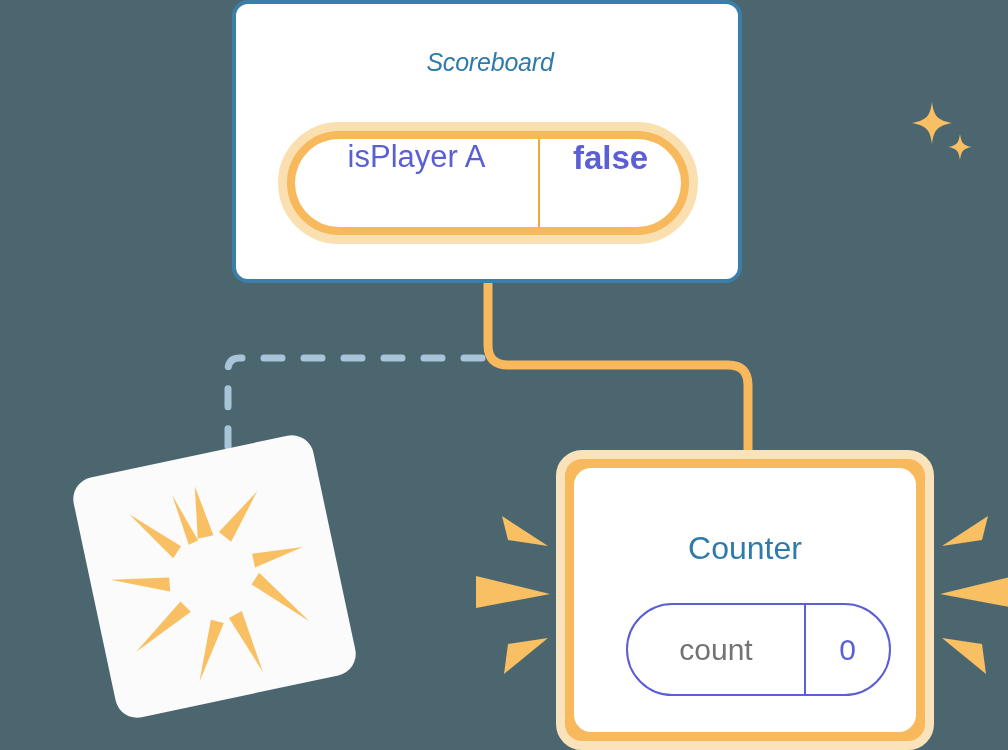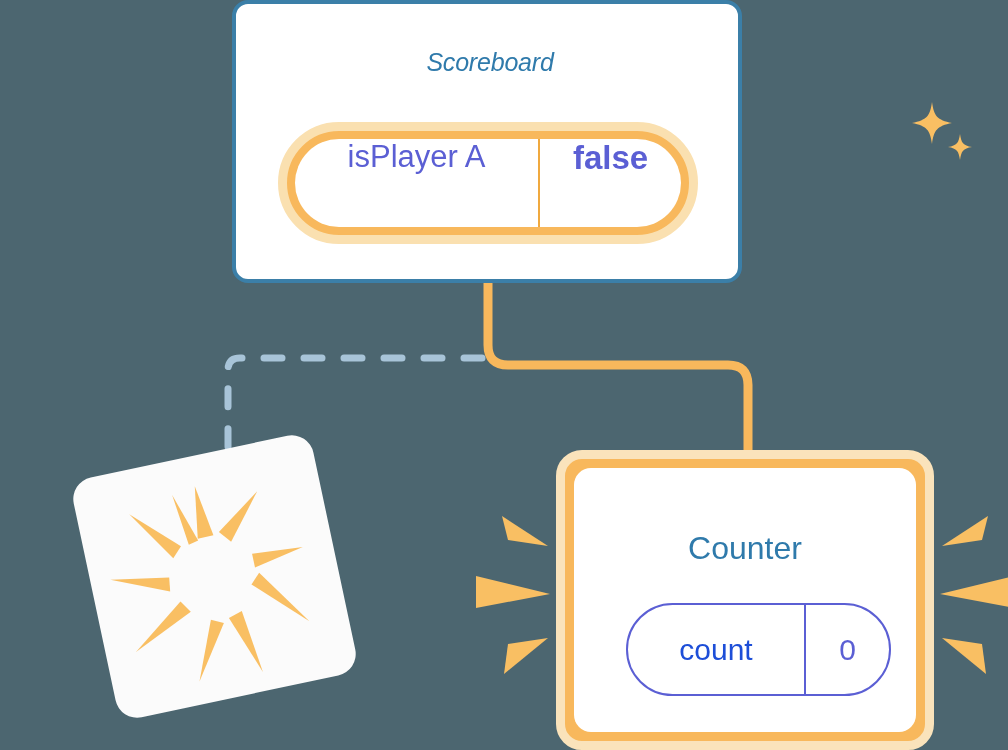--- a/index.html
+++ b/index.html
@@ -149,21 +149,21 @@
     display: flex;
     align-items: stretch;
     background: #ffffff;
   }
   .counter-key {
     flex: 0 0 176px;
     display: flex;
     align-items: center;
     justify-content: center;
     font-size: 30px;
-    color: #1d4ed8;
+    color: #737373;
   }
   .state-divider-purple {
     width: 2px;
     background: #5b5fd4;
     align-self: stretch;
   }
   .counter-val {
     flex: 1 1 auto;
     display: flex;
     align-items: center;

